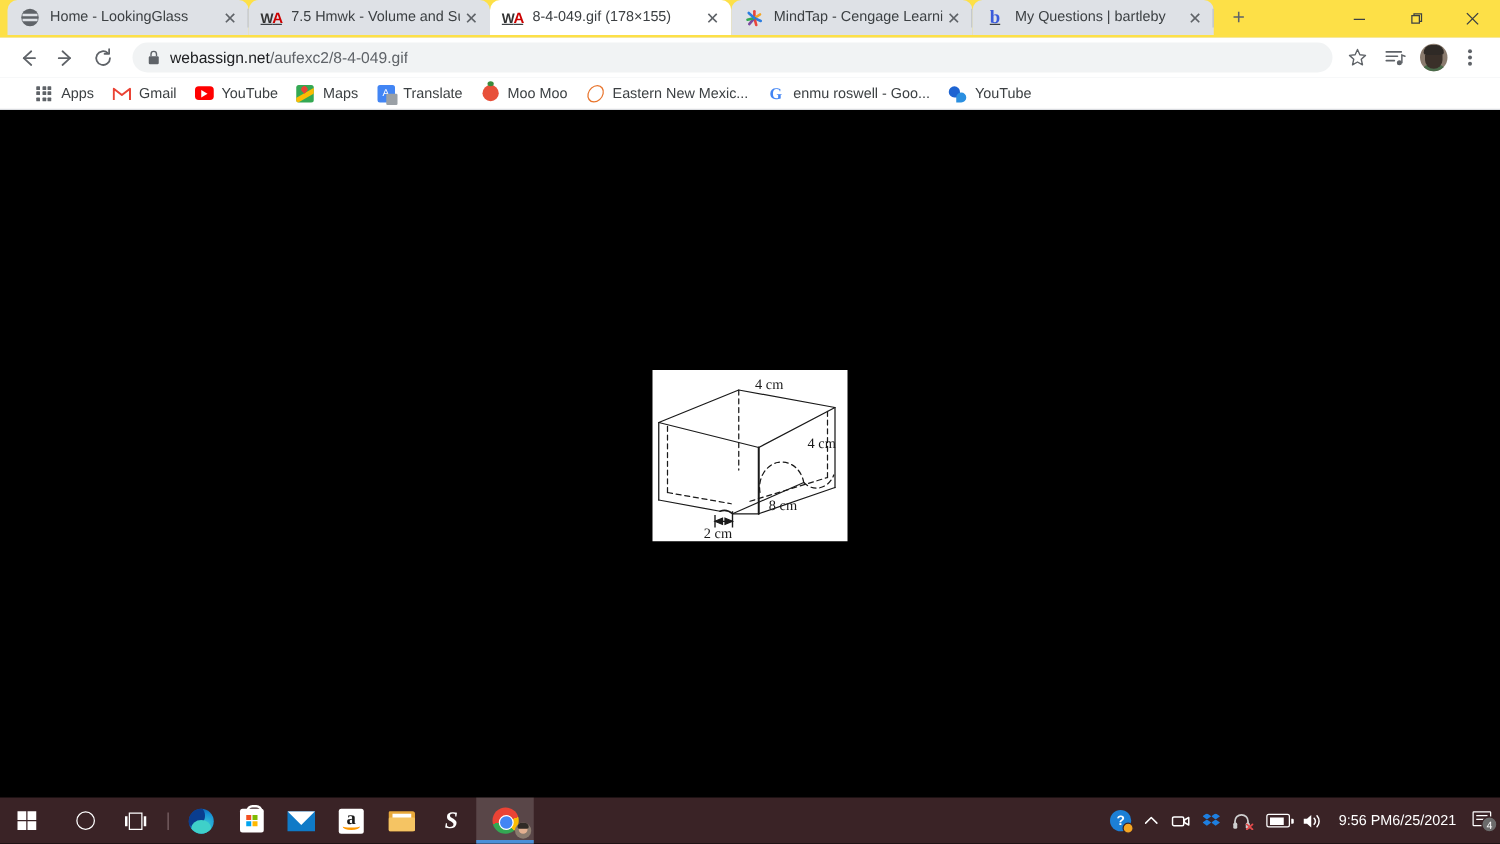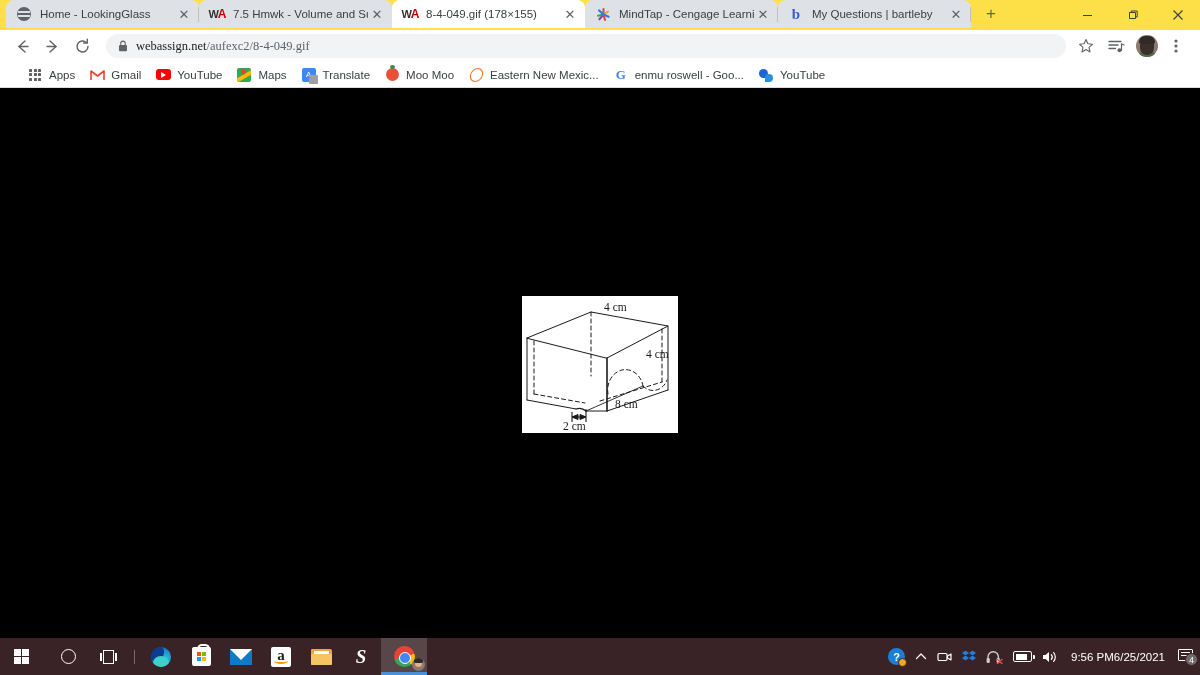--- a/index.html
+++ b/index.html
@@ -32,21 +32,21 @@
   .tab.inactive + .tab.inactive::before,
   .tab.inactive + .tab.active::before { content: none; }
   .tab .sep {
     position: absolute; right: 0px; top: 7px;
     width: 1px; height: 15px; background: #bdc1c6;
   }
   .tab.active .sep, .tab.preactive .sep { background: transparent; }
   .favicon {
     width: 16px; height: 16px; flex: 0 0 16px;
     margin-right: 8px; position: relative;
-    display: flex; align-items: center; justify-content: center;
+    display: flex; align-items: center; justify-content: center; text-decoration: underline;
   }
   .tab-title {
     flex: 1 1 auto; white-space: nowrap; overflow: hidden;
     text-overflow: clip; font-size: 11.5px; color: #3c4043;
     max-width: 142px;
   }
   .tab-close {
     width: 18px; height: 18px; flex: 0 0 18px;
     display: flex; align-items: center; justify-content: center;
     color: #5f6368; font-size: 13px; line-height: 1;
@@ -91,21 +91,21 @@
     display: flex; align-items: center; justify-content: center;
     color: #5f6368; margin-right: 2px;
   }
   #omnibox {
     flex: 1 1 auto; height: 24px; background: #f1f3f4;
     border-radius: 12px; display: flex; align-items: center;
     padding: 0 12px; margin: 0 6px 0 8px;
     font-size: 12.5px; color: #202124;
   }
   #omnibox .lock { margin-right: 8px; display: flex; align-items: center; }
-  #urltext { white-space: nowrap; overflow: hidden; font-family: Liberation Serif, serif; }
+  #urltext { white-space: nowrap; overflow: hidden; }
   #urltext .dom { color: #202124; }
   #urltext .path { color: #5f6368; }
   #avatar {
     width: 22px; height: 22px; border-radius: 50%;
     background: #8a7b6e; margin: 0 4px; position: relative; overflow: hidden;
     flex: 0 0 22px;
   }
   #avatar .face {
     position: absolute; left: 5px; top: 4px; width: 12px; height: 11px;
     border-radius: 50%; background: #e3b090;

